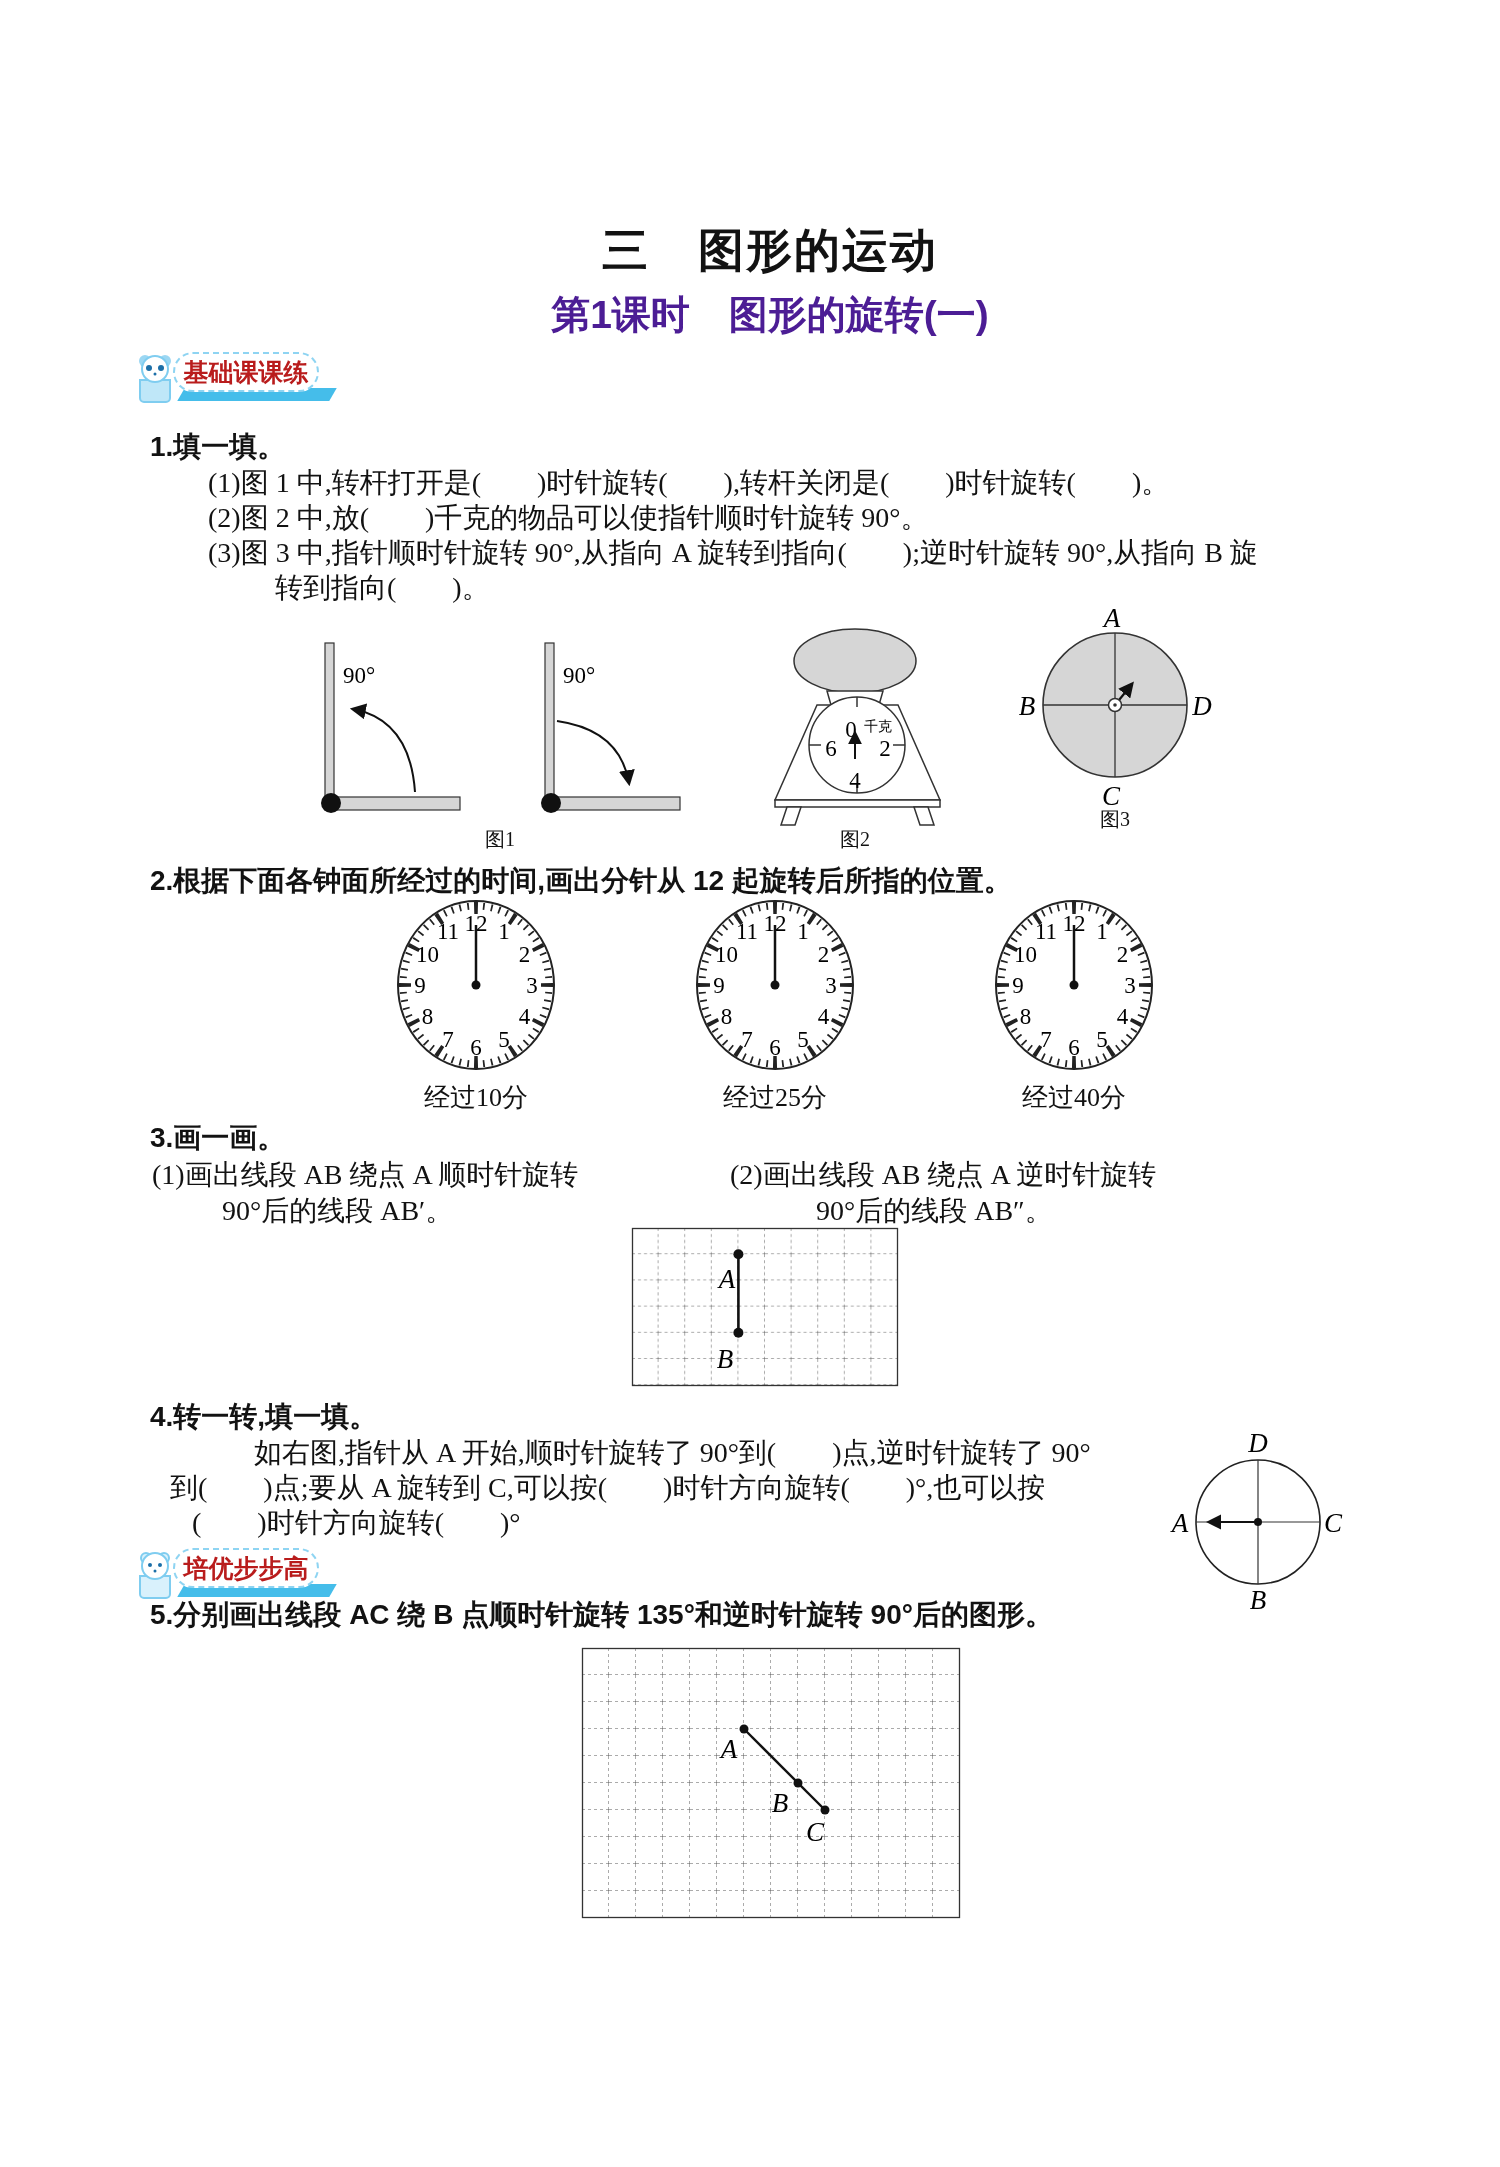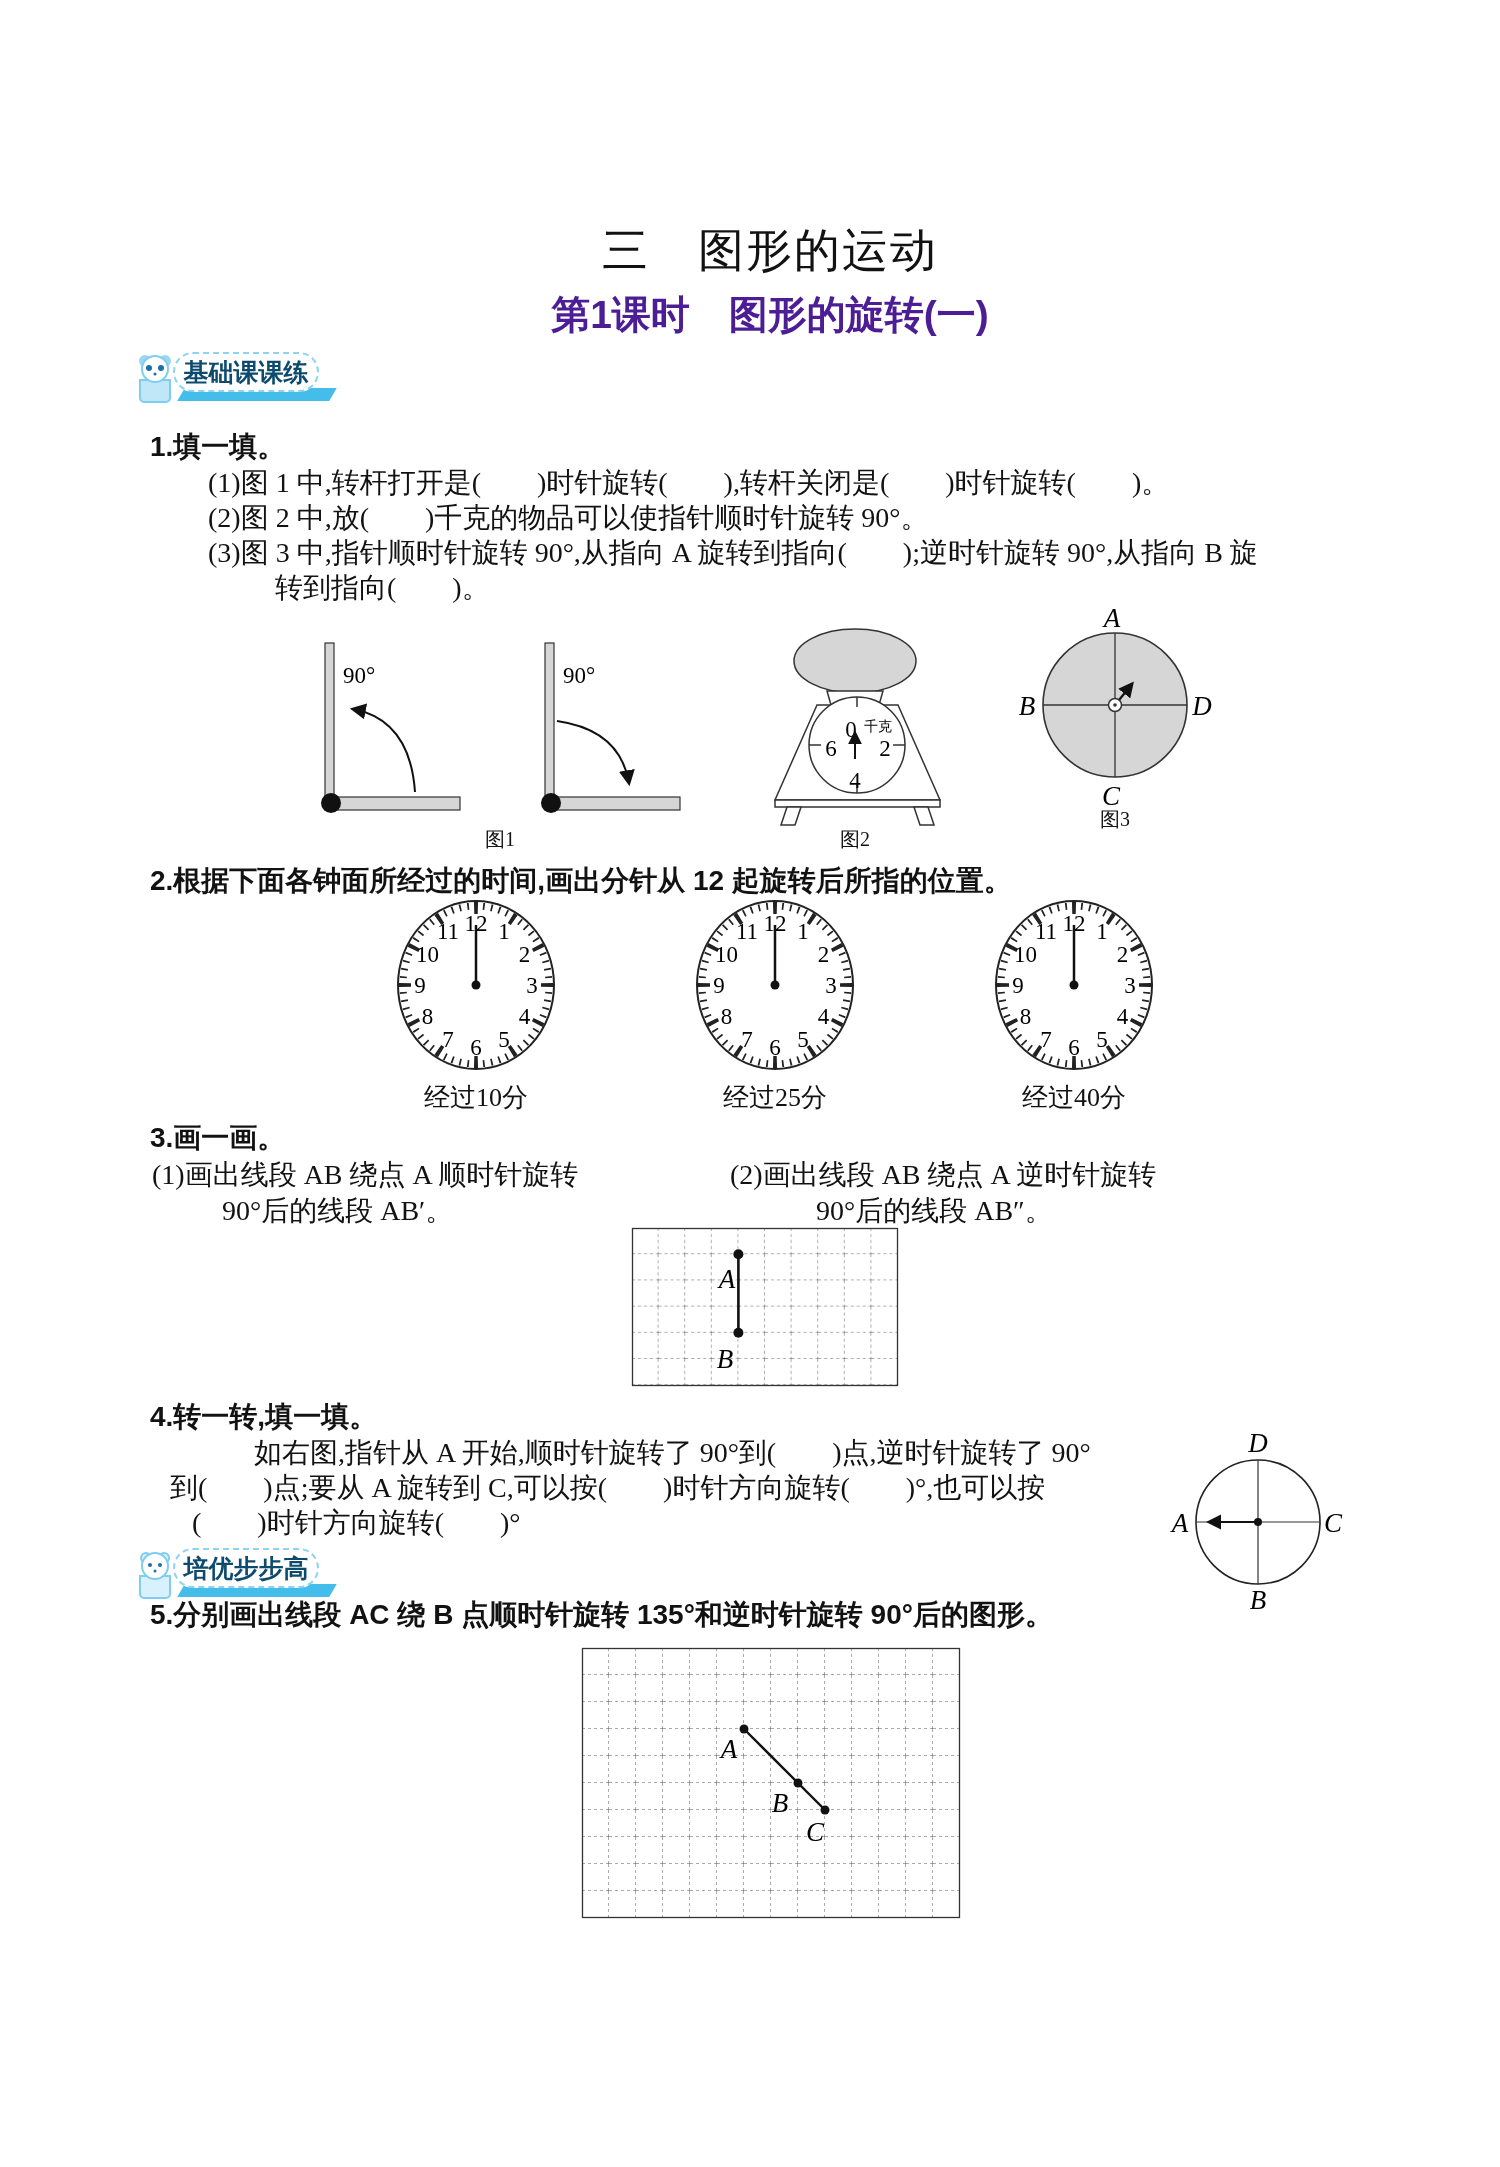--- a/index.html
+++ b/index.html
@@ -2,31 +2,31 @@
 <html><head>
 <meta charset="utf-8">
 <style>
   *{margin:0;padding:0;box-sizing:border-box}
   html,body{background:#ffffff}
   #page{position:relative;width:1500px;height:2167px;background:#fff;
         font-family:"Liberation Serif","DejaVu Serif",serif;color:#121212;overflow:hidden}
   .txt{position:absolute;font-size:28px;white-space:pre;line-height:1.2}
   .stem{font-weight:bold;font-family:"Liberation Sans","DejaVu Sans",sans-serif}
   .title{position:absolute;left:370px;top:220px;width:800px;text-align:center;
-         font-family:"Liberation Sans","DejaVu Sans",sans-serif;font-weight:normal;font-size:46px;letter-spacing:2px}
+         font-family:"Liberation Sans","DejaVu Sans",sans-serif;font-weight:bold;font-size:46px;letter-spacing:2px}
   .subtitle{position:absolute;left:370px;top:288px;width:800px;text-align:center;
          font-family:"Liberation Sans","DejaVu Sans",sans-serif;font-weight:bold;font-size:39px;color:#4c1d95}
   .caption{position:absolute;width:120px;text-align:center;font-size:20px}
   .clockcap{position:absolute;width:170px;text-align:center;font-size:26px}
   .badge{position:absolute;width:210px;height:58px}
   .bicon{position:absolute;left:0;top:2}
   .bbar{position:absolute;left:46px;top:36px;width:152px;height:13px;background:#45bdea;transform:skewX(-30deg)}
   .bcloud{position:absolute;left:38px;top:0;width:146px;height:40px;background:#fff;
           border:2px dashed #8ed4f2;border-radius:20px;display:flex;align-items:center;justify-content:center;
-          font-family:"Liberation Sans","DejaVu Sans",sans-serif;font-weight:bold;font-size:25px;color:#0c4a6e}
+          font-family:"Liberation Sans","DejaVu Sans",sans-serif;font-weight:bold;font-size:25px;color:#b91c1c}
   svg{position:absolute;overflow:visible}
   .glabel{font-style:italic;font-size:27px;font-family:"Liberation Serif","DejaVu Serif",serif}
   .num{font-size:23px;font-family:"Liberation Serif","DejaVu Serif",serif}
 </style>
 </head>
 <body>
 
 <div id="page">
 
   <div class="title">三　图形的运动</div>

